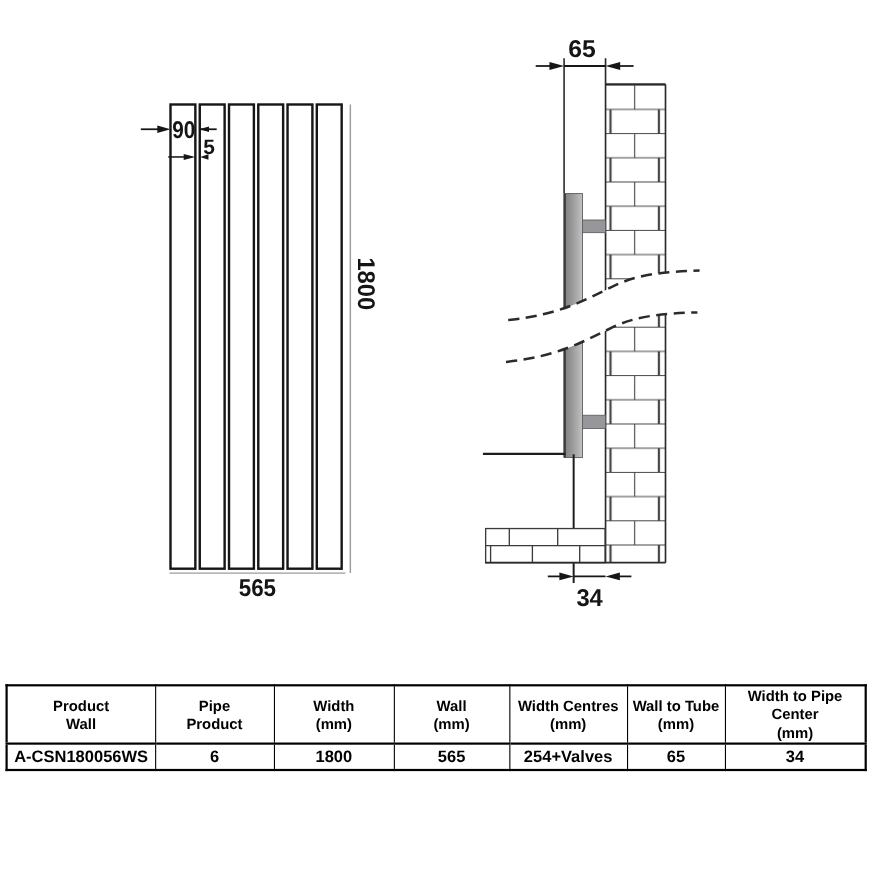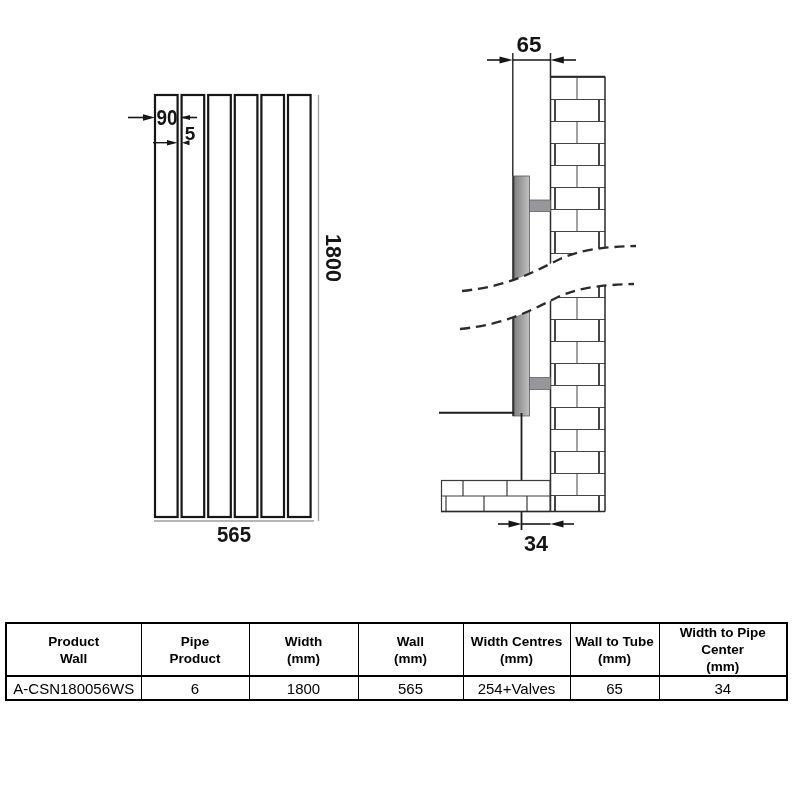--- a/index.html
+++ b/index.html
@@ -7,21 +7,21 @@
         font-family:"Liberation Sans",sans-serif;}
   svg text.dim{font-family:"Liberation Sans",sans-serif;font-weight:bold;fill:#151515;}
   .tablewrap{position:absolute;left:5px;top:622px;width:781px;}
   table.spec{border-collapse:collapse;table-layout:fixed;width:781px;
              border:2px solid #000;}
   table.spec th,table.spec td{border:1px solid #000;padding:0;text-align:center;
              vertical-align:middle;color:#000;}
   table.spec thead tr{height:39px;}
   table.spec tbody tr{height:24px;}
   table.spec th{font-size:13.5px;font-weight:bold;line-height:17px;border-bottom:2px solid #000;}
-  table.spec td{font-size:15px;font-weight:normal;}
+  table.spec td{font-size:15px;font-weight:bold;}
 </style>
 </head>
 <body>
 
 <div class="page">
 
 <svg width="800" height="610" viewBox="0 0 800 610" xmlns="http://www.w3.org/2000/svg">
   <defs>
     <linearGradient id="tubeG" x1="0" y1="0" x2="1" y2="0">
       <stop offset="0" stop-color="#7f7f7f"></stop>

